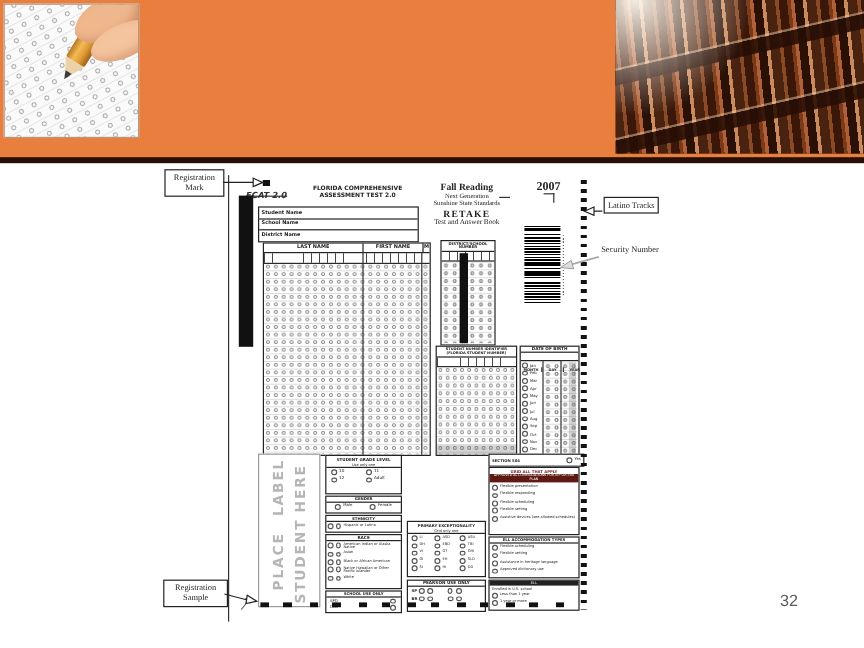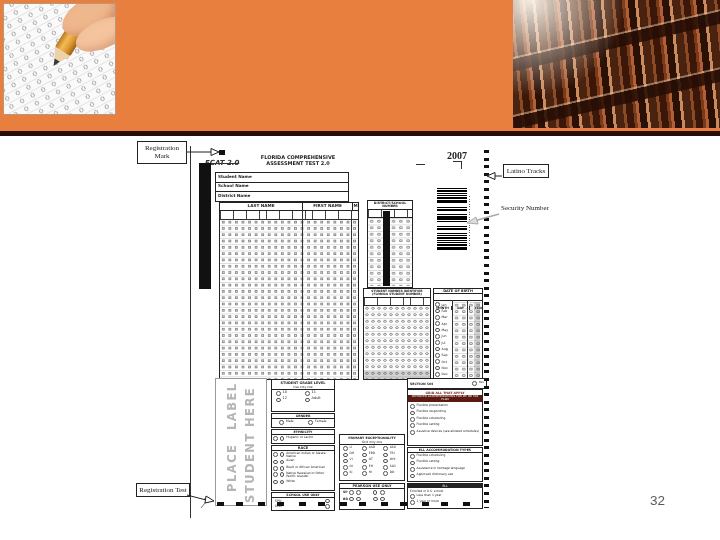--- a/index.html
+++ b/index.html
@@ -135,20 +135,27 @@
           <span class="b f42">Student Name</span>
         </div>
         <div>
           <span class="b f42">School Name</span>
         </div>
         <div>
           <span class="b f42">District Name</span>
         </div>
       </div>
 
+    <div class="abs ctr serif" style="left:150px;top:5px;width:96px;line-height:1.2;">
+      <div class="b" style="font-size:8px;">Fall Reading</div>
+      <div class="f55">Next Generation</div>
+      <div class="f55">Sunshine State Standards</div>
+      <div class="b" style="font-size:8px;letter-spacing:1px;">RETAKE</div>
+      <div style="font-size:6px;">Test and Answer Book</div>
+    </div>
     <div class="abs b serif" style="left:256px;top:4px;font-size:10px;">2007</div>
 
     <div class="abs" style="left:225px;top:18px;width:9px;border-top:1px solid #333;"></div>
     <div class="abs" style="left:262px;top:15px;width:8px;height:7px;border-top:1px solid #333;border-right:1px solid #333;"></div>
 
     <div class="abs" style="left:8px;top:17px;width:12px;height:126px;background:#111;"></div>
 
     <div class="box" style="left:28px;top:56px;width:138px;height:176px;">
       <div style="display:flex;height:7px;border-bottom:0.7px solid #222;">
         <div class="ctr b f42" style="width:82px;border-right:0.7px solid #222;">LAST NAME</div>
@@ -530,19 +537,19 @@
   <svg class="abs" style="left:486px;top:170px;width:17px;height:12px;">
     <path d="M16 6 H9 M9 2.5 L1 6 L9 9.5 Z" fill="#fff" stroke="#222" stroke-width="1"></path>
   </svg>
 
   <div class="co-text" style="left:500px;top:204px;width:50px;">Security Number</div>
   <svg class="abs" style="left:464px;top:210px;width:36px;height:16px;">
     <path d="M35 4 L10 11" fill="none" stroke="#aaa" stroke-width="1.5"></path>
     <path d="M12 7 L3 13 L14 14 Z" fill="#ddd" stroke="#999" stroke-width="0.8"></path>
   </svg>
 
-  <div class="co-box" style="left:136px;top:483px;width:50px;">Registration Test</div>
+  <div class="co-box" style="left:136px;top:483px;width:50px;">Registration Sample</div>
   <svg class="abs" style="left:186px;top:490px;width:30px;height:16px;">
     <path d="M1 5 L20 10 M20 6 L28 11 L19 13 Z" fill="#fff" stroke="#222" stroke-width="1"></path>
   </svg>
 
   <div class="page-number">32</div>
 </div>
 
 </body></html>

